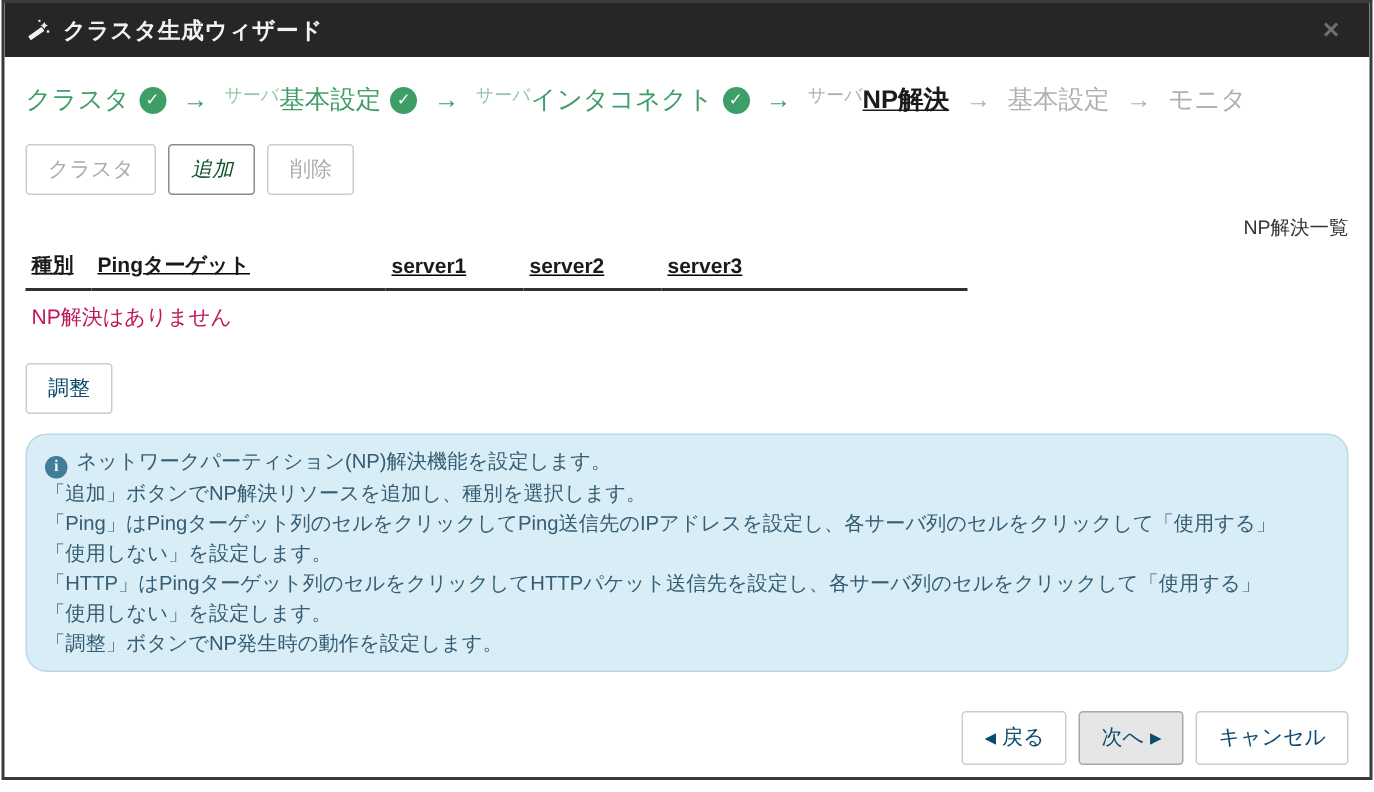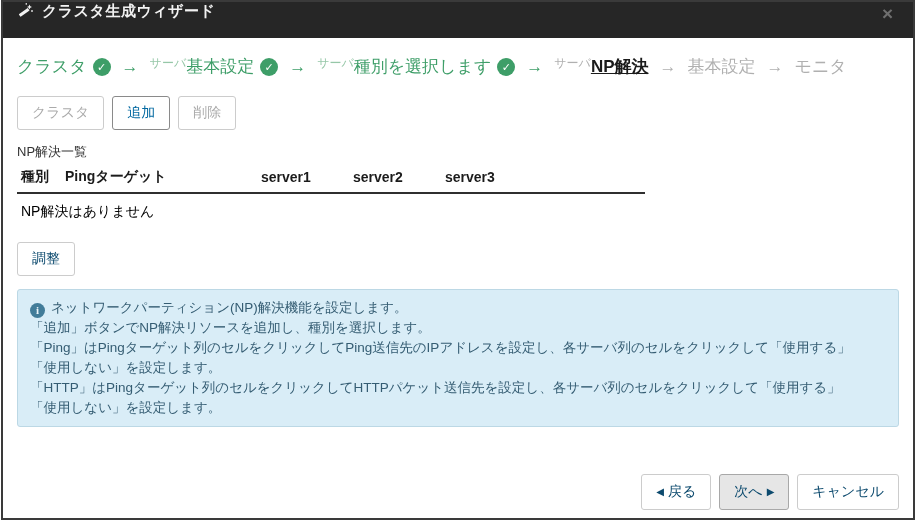--- a/index.html
+++ b/index.html
@@ -6,21 +6,21 @@
   html,body { width: 916px; height: 528px; background: #fff;
     font-family: "Liberation Sans", "DejaVu Sans", sans-serif; }
   .dialog {
     width: 914px; height: 520px; margin: 0 1px;
     border: 2px solid #3a3a3a; background: #fff;
     display: flex; flex-direction: column; overflow: hidden;
   }
   
   .titlebar {
     height: 36px; background: #262626; color: #f2f2f2;
-    display: flex; align-items: flex-start; padding: 0 14px; flex: 0 0 auto;
+    display: flex; align-items: center; padding: 0 14px; flex: 0 0 auto;
   }
   .titlebar .wand { margin-right: 8px; display: inline-flex; }
   .titlebar .title { font-size: 15px; font-weight: bold; letter-spacing: .5px; }
   .titlebar .close {
     margin-left: auto; color: #6f6f6f; font-size: 19px; font-weight: bold;
     cursor: pointer; line-height: 1; padding: 2px 6px;
   }
   
   .content { padding: 0 14px; flex: 1 1 auto; }
   
@@ -41,35 +41,35 @@
   .step-arrow { font-size: 17px; font-weight: bold; margin: 0 11px; line-height: 26px; align-self: flex-end; }
   .step-arrow.done { color: #3e9e68; }
   .step-arrow.future { color: #b0b0b0; }
   
   .btn {
     display: inline-block; background: #fff; border: 1px solid #ccc;
     border-radius: 3px; font-size: 14px; padding: 7px 14px; cursor: pointer;
     color: #0c4a6e; font-family: inherit;
   }
   .btn.disabled { color: #aaa; cursor: default; }
-  .btn.primary-border { border-color: #8a8a8a; color: #0369a1; }
+  .btn.primary-border { border-color: #8a8a8a; color: #14532d; font-style: italic; }
   .toolbar { margin-top: 16px; display: flex; gap: 8px; }
   
-  .table-caption { margin-top: 13px; font-size: 13px; color: #333; }
-  table.np-table { margin-top: 4px; width: 628px; border-collapse: collapse; }
+  .table-caption { margin-top: 13px; font-size: 13px; color: #333; text-align: right; }
+  table.np-table { margin-top: 4px; width: 628px; border-collapse: collapse; text-decoration: underline; }
   table.np-table th {
     text-align: left; font-size: 14px; font-weight: bold; color: #1b1b1b;
     padding: 3px 0 6px 4px; border-bottom: 2px solid #2f2f2f;
   }
-  .empty-row { font-size: 14px; color: #000000; padding: 9px 4px 8px; }
+  .empty-row { font-size: 14px; color: #be185d; padding: 9px 4px 8px; }
   .tune-wrap { margin-top: 13px; }
   
   .infobox {
     margin-top: 13px; background: #d9edf7; border: 1px solid #bcd8e5;
-    border-radius: 3px; padding: 8px 12px; color: #355d73;
+    border-radius: 14px; padding: 8px 12px; color: #355d73;
     font-size: 13.5px; line-height: 20px;
   }
   .info-icon {
     width: 15px; height: 15px; border-radius: 50%; background: #417c99;
     color: #eaf4f9; display: inline-flex; align-items: center; justify-content: center;
     font-size: 11px; font-weight: bold; font-family: "Liberation Serif", serif;
     margin-right: 6px; vertical-align: -2px;
   }
   
   .footer { display: flex; justify-content: flex-end; gap: 8px; padding: 14px 14px 8px; }
@@ -111,21 +111,21 @@
         <span class="sub">サーバ</span>
         <span class="main-row">
             <span>基本設定</span>
             <span class="check">✓</span>
           </span>
       </div>
       <span class="step-arrow done">→</span>
       <div class="step done">
         <span class="sub">サーバ</span>
         <span class="main-row">
-            <span>種別を選択します</span>
+            <span>インタコネクト</span>
             <span class="check">✓</span>
           </span>
       </div>
       <span class="step-arrow done">→</span>
       <div class="step current">
         <span class="sub">サーバ</span>
         <span class="main-row">
             <span>NP解決</span>
           </span>
       </div>
@@ -174,20 +174,21 @@
       <button class="btn">調整</button>
     </div>
 
     <div class="infobox">
       <div><span class="info-icon">i</span><span>ネットワークパーティション(NP)解決機能を設定します。</span></div>
       <div>「追加」ボタンでNP解決リソースを追加し、種別を選択します。</div>
       <div>「Ping」はPingターゲット列のセルをクリックしてPing送信先のIPアドレスを設定し、各サーバ列のセルをクリックして「使用する」</div>
       <div>「使用しない」を設定します。</div>
       <div>「HTTP」はPingターゲット列のセルをクリックしてHTTPパケット送信先を設定し、各サーバ列のセルをクリックして「使用する」</div>
       <div>「使用しない」を設定します。</div>
+      <div>「調整」ボタンでNP発生時の動作を設定します。</div>
     </div>
   </div>
 
   <div class="footer">
     <button class="btn"><span class="tri left">◀</span><span>戻る</span></button>
     <button class="btn next"><span>次へ</span><span class="tri right">▶</span></button>
     <button class="btn">キャンセル</button>
   </div>
 
 </div>

